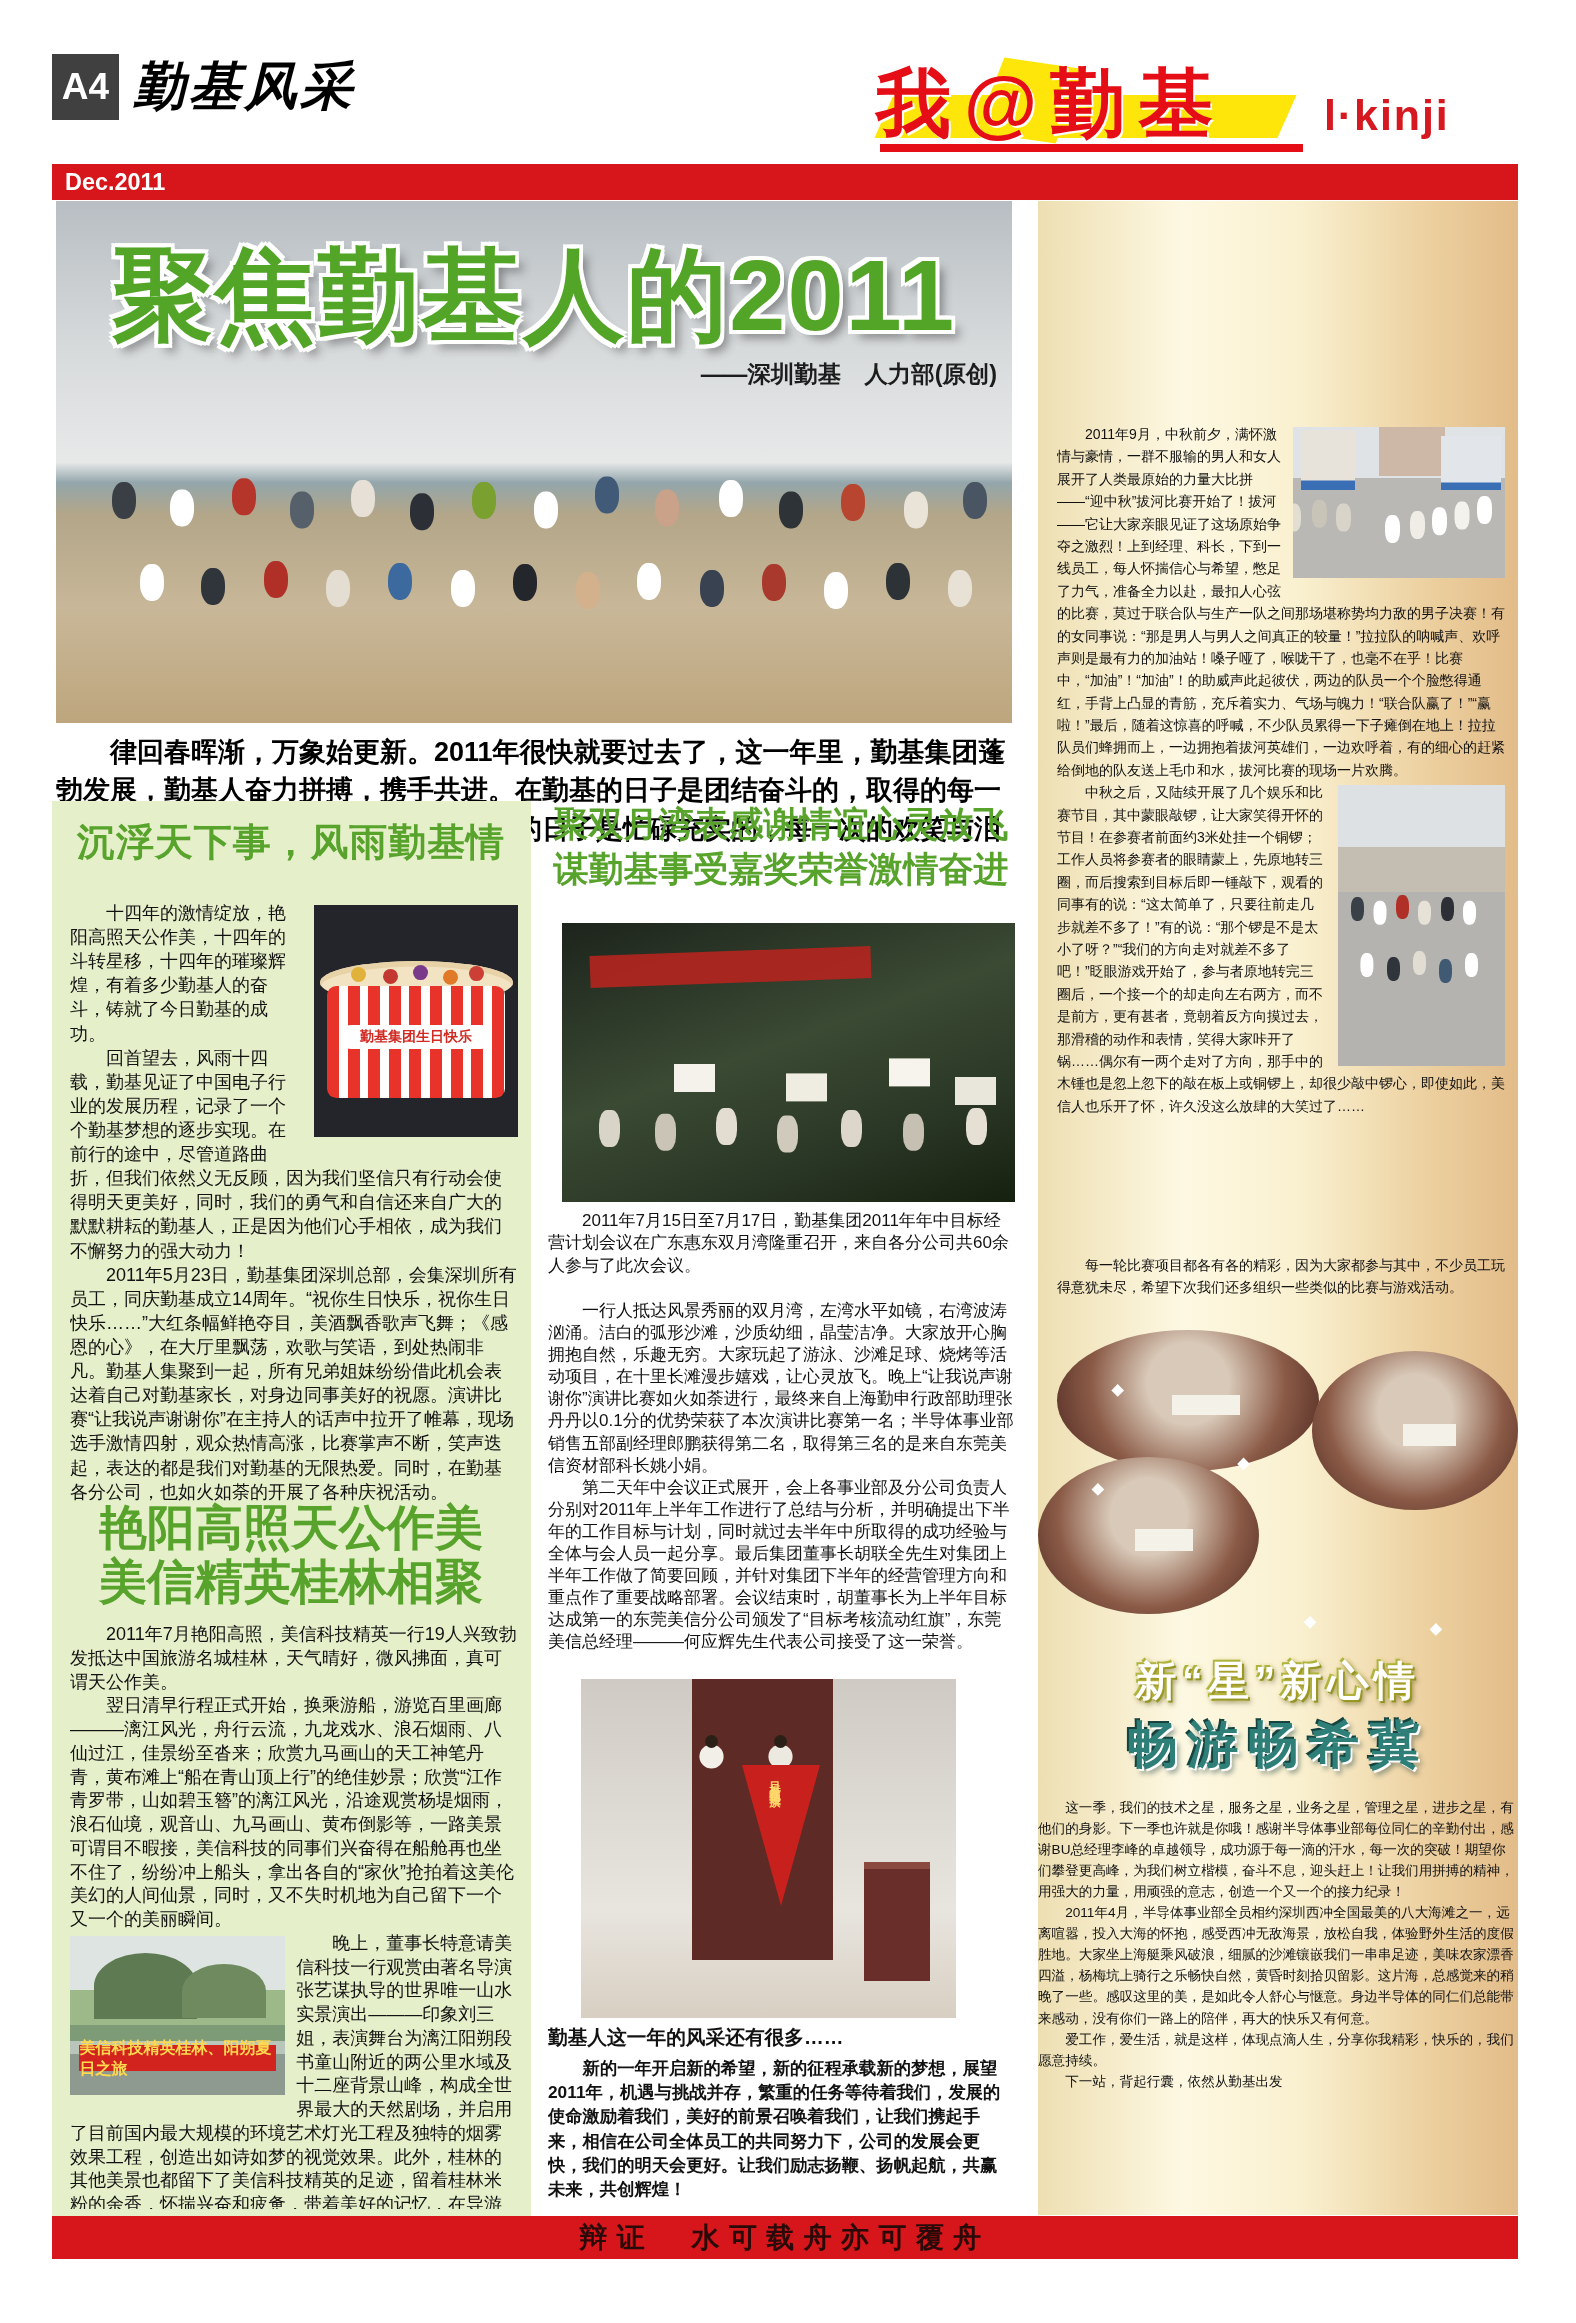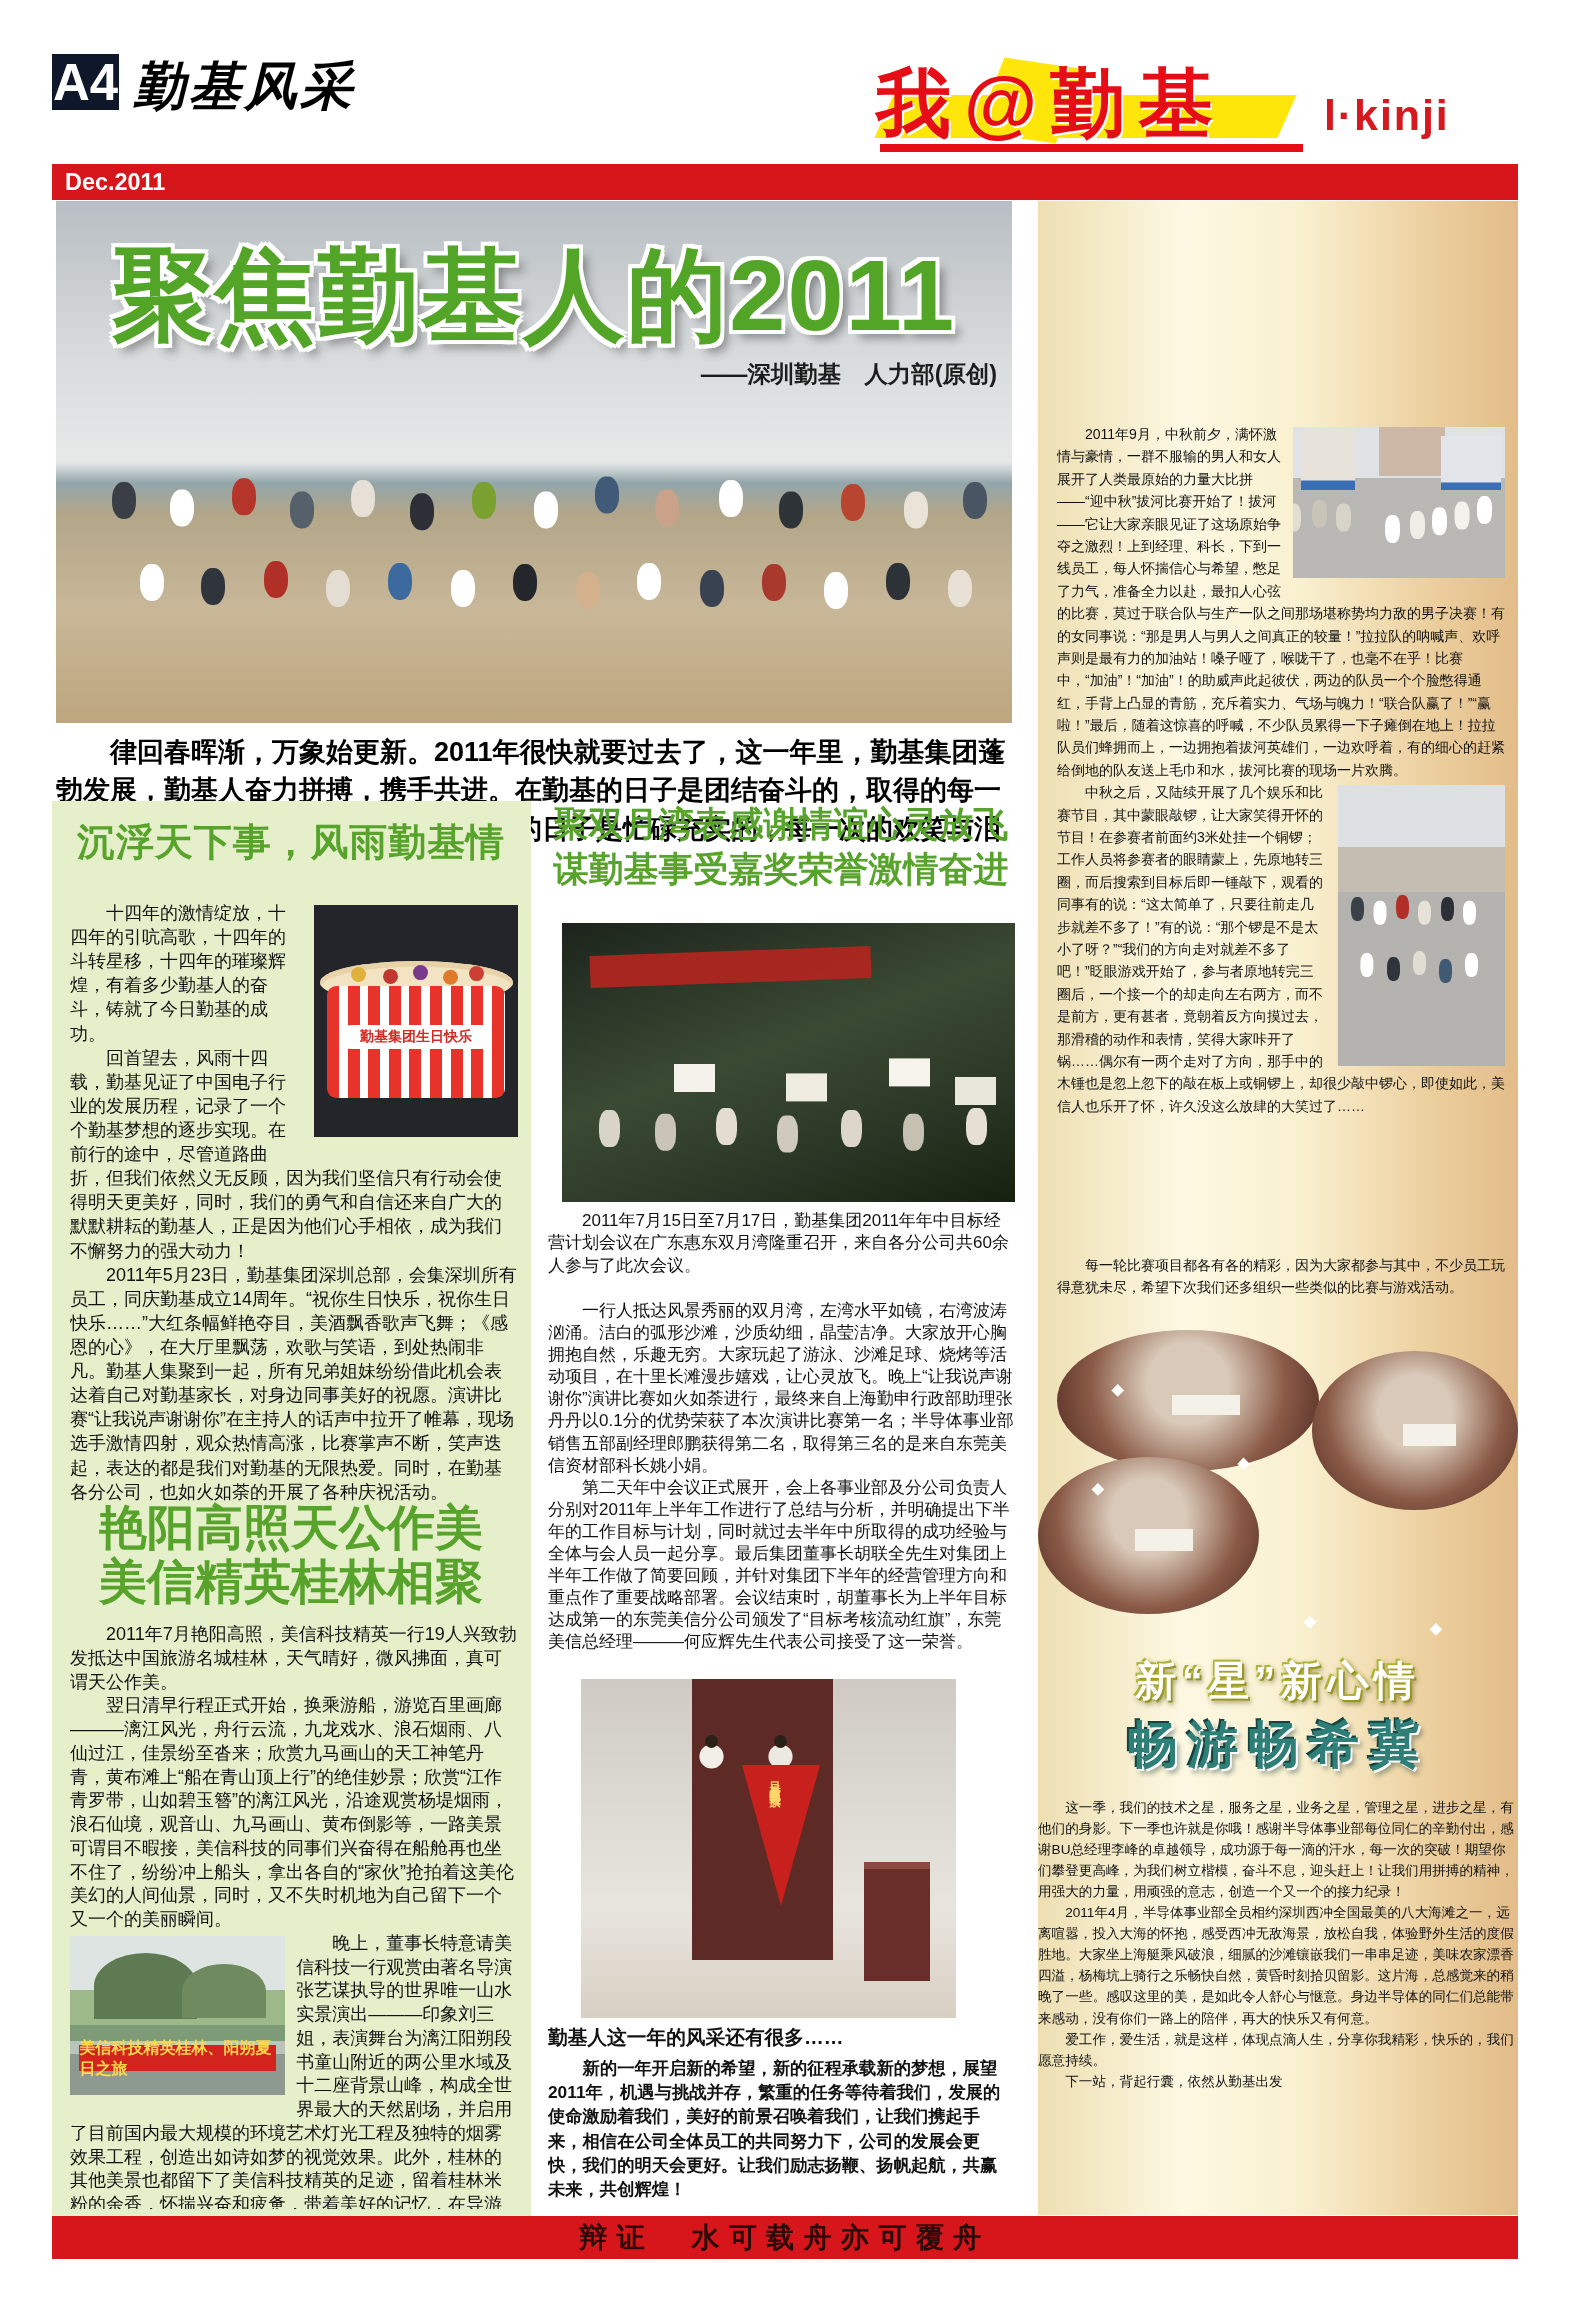--- a/index.html
+++ b/index.html
@@ -1,21 +1,21 @@
 <!DOCTYPE html>
 <html style="font-size:15px"><head>
 <meta charset="utf-8">
 <style>
   html,body{margin:0;padding:0;background:#ffffff;}
   body{font-family:"Liberation Sans","DejaVu Sans",sans-serif;color:#111;}
   #page{position:relative;width:1577px;height:2324px;background:#fff;overflow:hidden;margin:0 auto;}
 
   
-  .a4box{position:absolute;left:52px;top:54px;width:67px;height:56px;background:#0f172a;
-         color:#fff;font-weight:bold;font-size:51px;display:flex;align-items:center;justify-content:center;}
+  .a4box{position:absolute;left:52px;top:54px;width:67px;height:66px;background:#404040;
+         color:#fff;font-weight:bold;font-size:37px;display:flex;align-items:center;justify-content:center;}
   .secttitle{position:absolute;left:133px;top:52px;font-size:52px;font-weight:900;color:#000000;letter-spacing:3.7px;font-style:italic;}
   .logo{position:absolute;left:876px;top:37px;width:656px;height:122px;}
   .logo-yellow{position:absolute;left:7.5px;top:58px;width:403px;height:43px;background:#ffe60a;transform:skewX(-24deg);}
   .logo-yellow2{position:absolute;left:112px;top:26px;width:84px;height:75px;background:#ffe60a;transform:skewX(-14deg) rotate(8deg);}
   .logo-text{position:absolute;left:0;top:17px;font-size:75px;font-weight:900;color:#e60e16;letter-spacing:13px;
              text-shadow:1.9px 1.9px 0 #fff;}
   .logo-underline{position:absolute;left:3.7px;top:107px;width:423px;height:8.4px;background:#e60e16;}
   .logo-sub{position:absolute;left:448px;top:54px;font-size:43px;font-weight:900;color:#d61920;letter-spacing:1.9px;}
 
   .redbar-top{position:absolute;left:52px;top:164px;width:1466px;height:36px;background:#d6161b;}
@@ -170,21 +170,21 @@
   <div class="creampanel"></div>
 
   <div class="lh1 gh">沉浮天下事，风雨勤基情</div>
   <div class="l1body bodytext">
     <div class="cakephoto ph">
       <div class="caketop"></div>
       <div class="fruit"></div>
       <div class="cake"></div>
       <div class="cakelabel">勤基集团生日快乐</div>
     </div>
-    <p>十四年的激情绽放，十四年的引吭高歌，十四年的斗转星移，十四年的璀璨辉煌，有着多少勤基人的奋斗，铸就了今日勤基的成功。</p>
+    <p>十四年的激情绽放，艳阳高照天公作美，十四年的斗转星移，十四年的璀璨辉煌，有着多少勤基人的奋斗，铸就了今日勤基的成功。</p>
     <p>回首望去，风雨十四载，勤基见证了中国电子行业的发展历程，记录了一个个勤基梦想的逐步实现。在前行的途中，尽管道路曲折，但我们依然义无反顾，因为我们坚信只有行动会使得明天更美好，同时，我们的勇气和自信还来自广大的默默耕耘的勤基人，正是因为他们心手相依，成为我们不懈努力的强大动力！</p>
     <p>2011年5月23日，勤基集团深圳总部，会集深圳所有员工，同庆勤基成立14周年。“祝你生日快乐，祝你生日快乐……”大红条幅鲜艳夺目，美酒飘香歌声飞舞；《感恩的心》，在大厅里飘荡，欢歌与笑语，到处热闹非凡。勤基人集聚到一起，所有兄弟姐妹纷纷借此机会表达着自己对勤基家长，对身边同事美好的祝愿。演讲比赛“让我说声谢谢你”在主持人的话声中拉开了帷幕，现场选手激情四射，观众热情高涨，比赛掌声不断，笑声迭起，表达的都是我们对勤基的无限热爱。同时，在勤基各分公司，也如火如荼的开展了各种庆祝活动。</p>
     <div class="balloonphoto ph">
       
       
     </div>
     <p>看着一张张熟悉的脸庞，我们心情非常的激动和无比的舒畅，勤基14载，走出了她的自信，走出了瞬间的美丽和美好的记忆，走向了辉煌。下一年的相聚，我们会更灿烂。</p>
   </div>
 
   <div class="lh2 gh">

